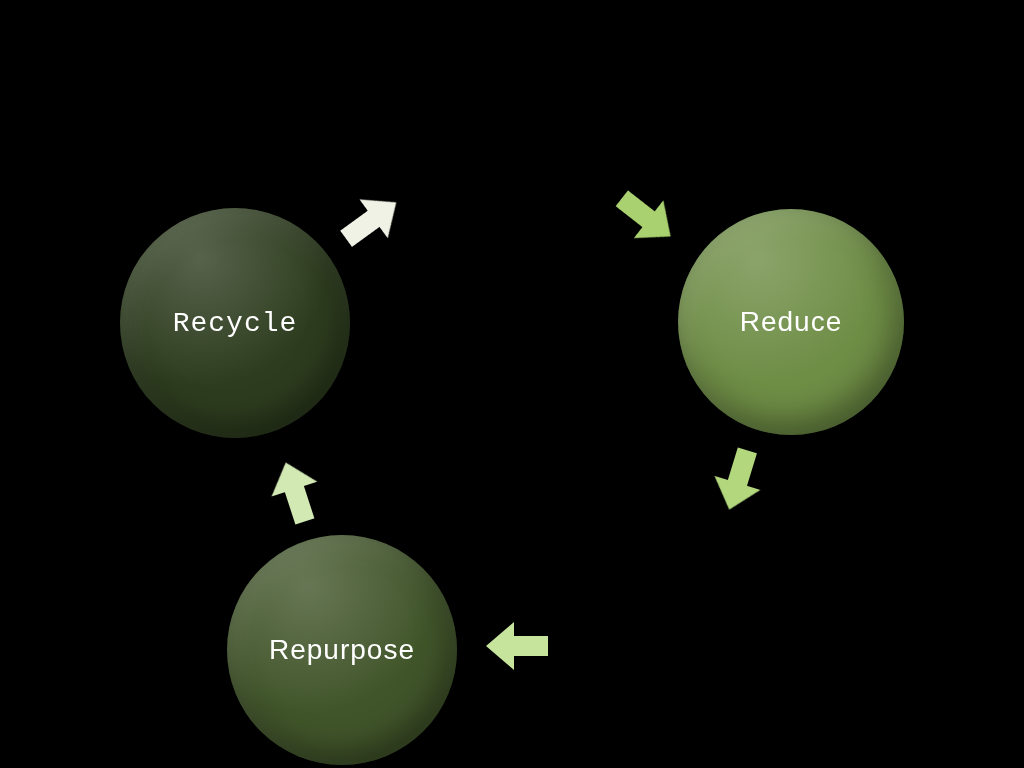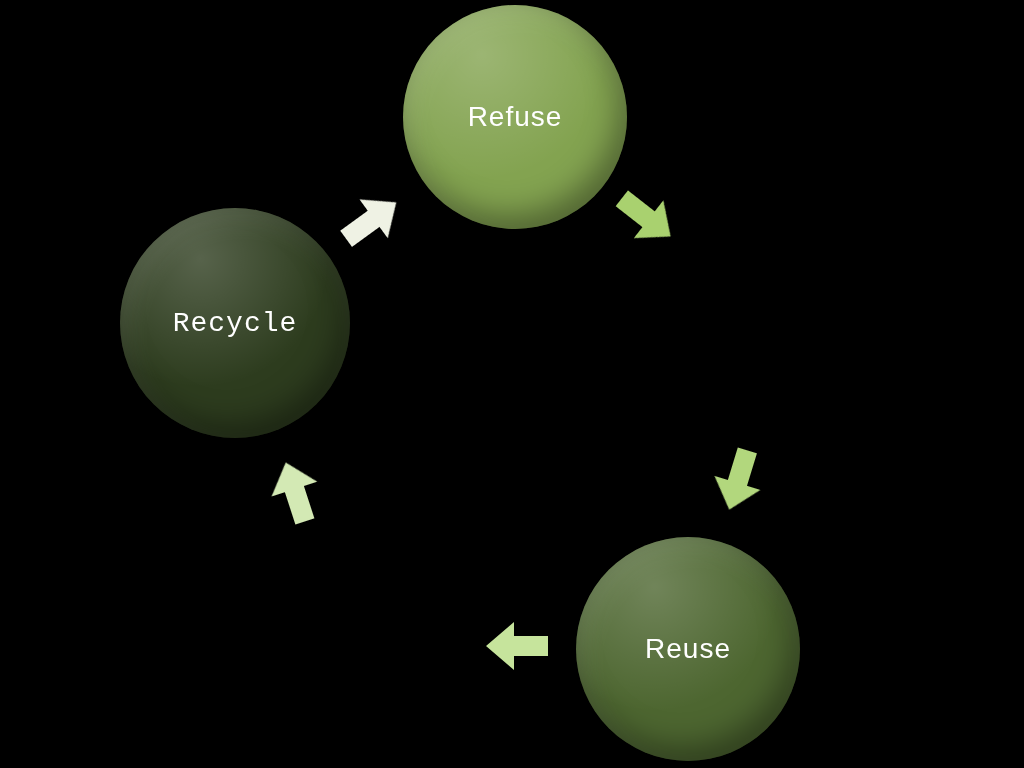--- a/index.html
+++ b/index.html
@@ -68,29 +68,29 @@
   #arrow-1 { left: 706px; top: 454px; transform: rotate(107deg); }
   #arrow-2 { left: 484px; top: 619px; transform: rotate(180deg); }
   #arrow-3 { left: 263px; top: 464px; transform: rotate(-108deg); }
   #arrow-4 { left: 340px; top: 193px; transform: rotate(-36deg); }
 </style>
 </head>
 <body>
 
 <div id="canvas">
 
-  <div class="node" id="node-refuse" style="--node-color: #83a350;">
-    <span class="node-label">Refuse</span>
+
+  <div class="node" id="node-reduce" style="--node-color: #6e8d45;">
+    <span class="node-label">Reduce</span>
   </div>
 
 
-  <div class="node" id="node-reuse" style="--node-color: #4d6630;">
-    <span class="node-label">Reuse</span>
+  <div class="node" id="node-repurpose" style="--node-color: #41552a;">
+    <span class="node-label">Repurpose</span>
   </div>
-
 
   <div class="node" id="node-recycle" style="--node-color: #2d3c1e;">
     <span class="node-label">Recycle</span>
   </div>
 
   <div class="arrow" id="arrow-0" style="color: rgb(169, 209, 111);">
     <svg viewBox="0 0 64 54" aria-hidden="true">
       <polygon points="0,17 34,17 34,3 62,27 34,51 34,37 0,37" fill="currentColor"></polygon>
     </svg>
   </div>

